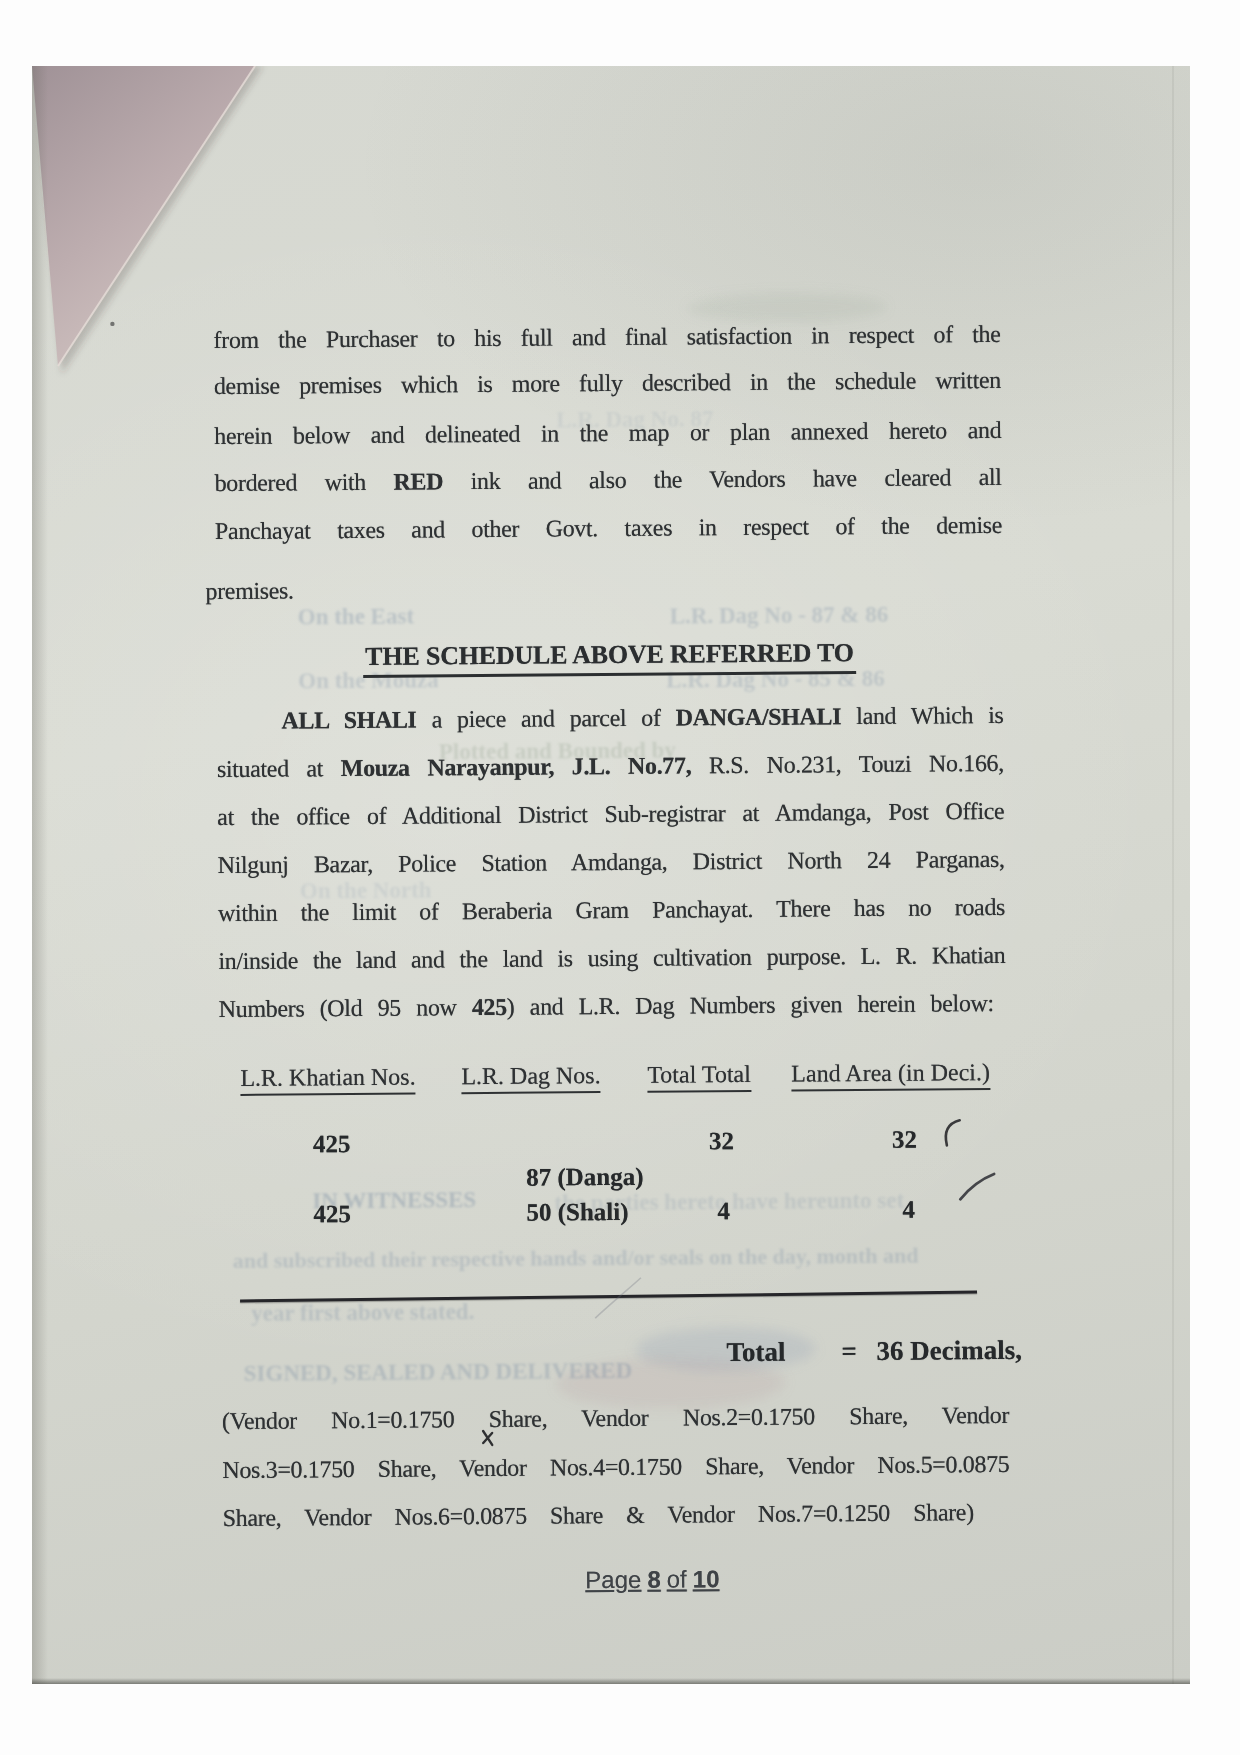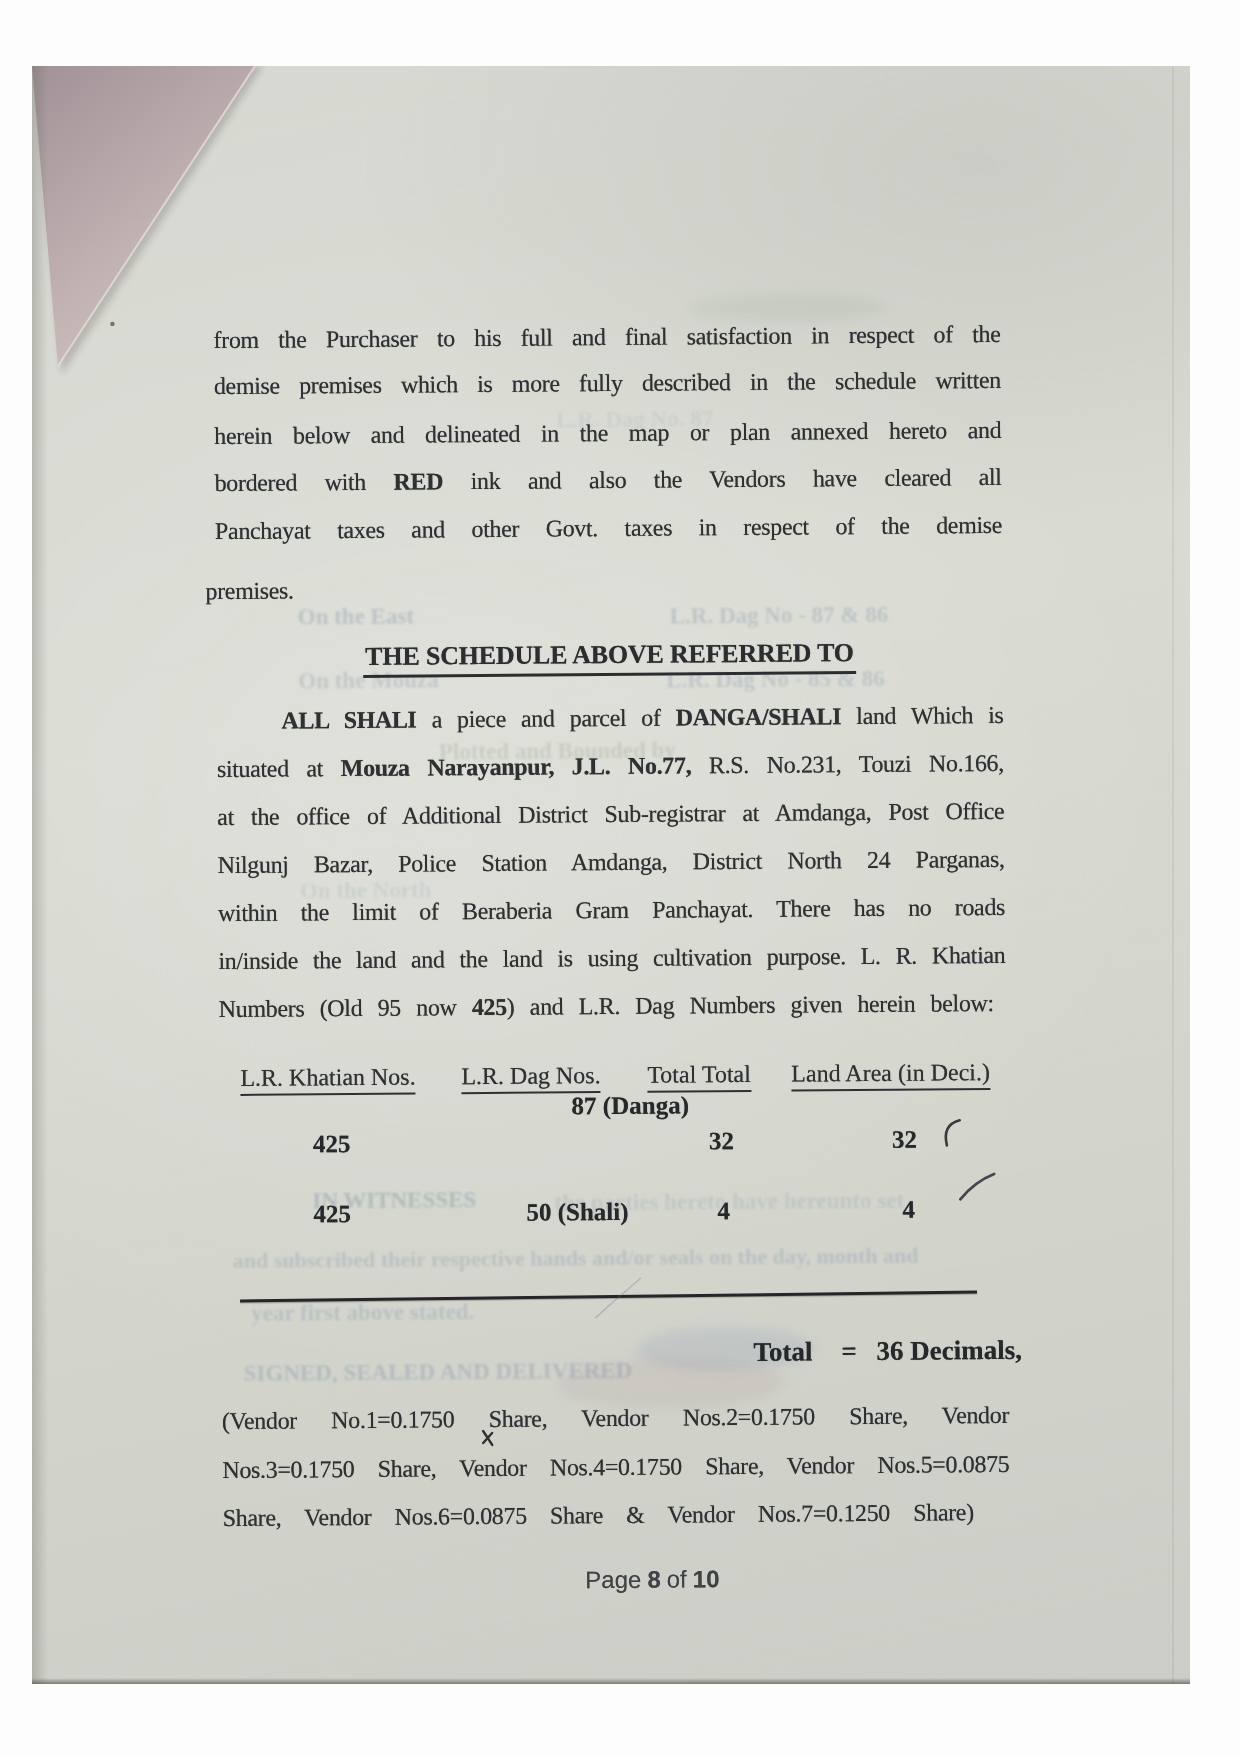--- a/index.html
+++ b/index.html
@@ -30,21 +30,21 @@
   .th{position:absolute;font-size:24px;color:#2e3133;border-bottom:2px solid #2e3133;
       padding-bottom:2px;white-space:nowrap;text-shadow:0 0 0.7px rgba(46,49,51,0.7);}
   .td{position:absolute;font-size:25px;font-weight:bold;color:#26292b;white-space:nowrap;
       text-shadow:0 0 0.7px rgba(38,41,43,0.7);}
   .rule{position:absolute;left:205px;top:1229px;width:737px;height:3px;background:#26262a;
         transform:rotate(-0.25deg);box-shadow:0 1px 1px rgba(0,0,0,0.25);}
   .total-part{position:absolute;font-size:27px;font-weight:bold;color:#26292b;white-space:nowrap;
         text-shadow:0 0 0.7px rgba(38,41,43,0.7);}
   .footer{position:absolute;left:548px;top:1500px;font-family:"Liberation Sans",sans-serif;
         font-size:24px;color:#3f4347;white-space:nowrap;text-shadow:0 0 0.6px rgba(63,67,71,0.6);}
-  .footer span{margin-right:6px;}
+  .footer span{margin-right:6px;text-decoration:underline;}
   .footer .bold{font-weight:bold;margin-right:6px;}
   
   .ghost{position:absolute;font-weight:bold;font-size:23px;color:#5f7796;filter:blur(0.8px);
          white-space:nowrap;}
   .ghost.green{color:#73876f;}
   .smudge{position:absolute;border-radius:50%;filter:blur(6px);}
   .marks-svg{position:absolute;left:0;top:0;pointer-events:none;}
 </style>
 </head>
 <body>
@@ -109,32 +109,32 @@
       <div class="ln j" style="left:186px;top:829px;width:787px;">within the limit of Beraberia Gram Panchayat. There has no roads</div>
       <div class="ln j" style="left:186px;top:877px;width:787px;">in/inside the land and the land is using cultivation purpose. L. R. Khatian</div>
       <div class="ln j" style="left:186px;top:925px;width:775px;">Numbers (Old 95 now <b>425</b>) and L.R. Dag Numbers given herein below:</div>
 
       <div class="th" style="left:207px;top:996px;">L.R. Khatian Nos.</div>
       <div class="th" style="left:428px;top:996px;">L.R. Dag Nos.</div>
       <div class="th" style="left:614px;top:996px;">Total Total</div>
       <div class="th" style="left:758px;top:996px;">Land Area (in Deci.)</div>
 
       <div class="td" style="left:279px;top:1062px;">425</div>
-      <div class="td" style="left:492px;top:1026px;margin-left:46px;">87 (Danga)</div>
+      <div class="td" style="left:492px;top:1097px;">87 (Danga)</div>
       <div class="td" style="left:675px;top:1062px;">32</div>
       <div class="td" style="left:858px;top:1062px;">32</div>
 
       <div class="td" style="left:279px;top:1132px;">425</div>
       <div class="td" style="left:492px;top:1132px;">50 (Shali)</div>
       <div class="td" style="left:683px;top:1132px;">4</div>
       <div class="td" style="left:868px;top:1132px;">4</div>
 
       <div class="rule"></div>
 
-      <div class="total-part" style="left:718px;top:1272px;">Total</div>
+      <div class="total-part" style="left:691px;top:1272px;">Total</div>
       <div class="total-part" style="left:806px;top:1272px;">=</div>
       <div class="total-part" style="left:841px;top:1272px;">36 Decimals,</div>
 
       <div class="ln j" style="left:186px;top:1337px;width:787px;">(Vendor No.1=0.1750 Share, Vendor Nos.2=0.1750 Share, Vendor</div>
       <div class="ln j" style="left:186px;top:1386px;width:787px;">Nos.3=0.1750 Share, Vendor Nos.4=0.1750 Share, Vendor Nos.5=0.0875</div>
       <div class="ln j" style="left:186px;top:1434px;width:751px;">Share, Vendor Nos.6=0.0875 Share &amp; Vendor Nos.7=0.1250 Share)</div>
 
       <div class="footer">
         <span>Page</span><span class="bold">8</span><span>of</span><span class="bold">10</span>
       </div>

